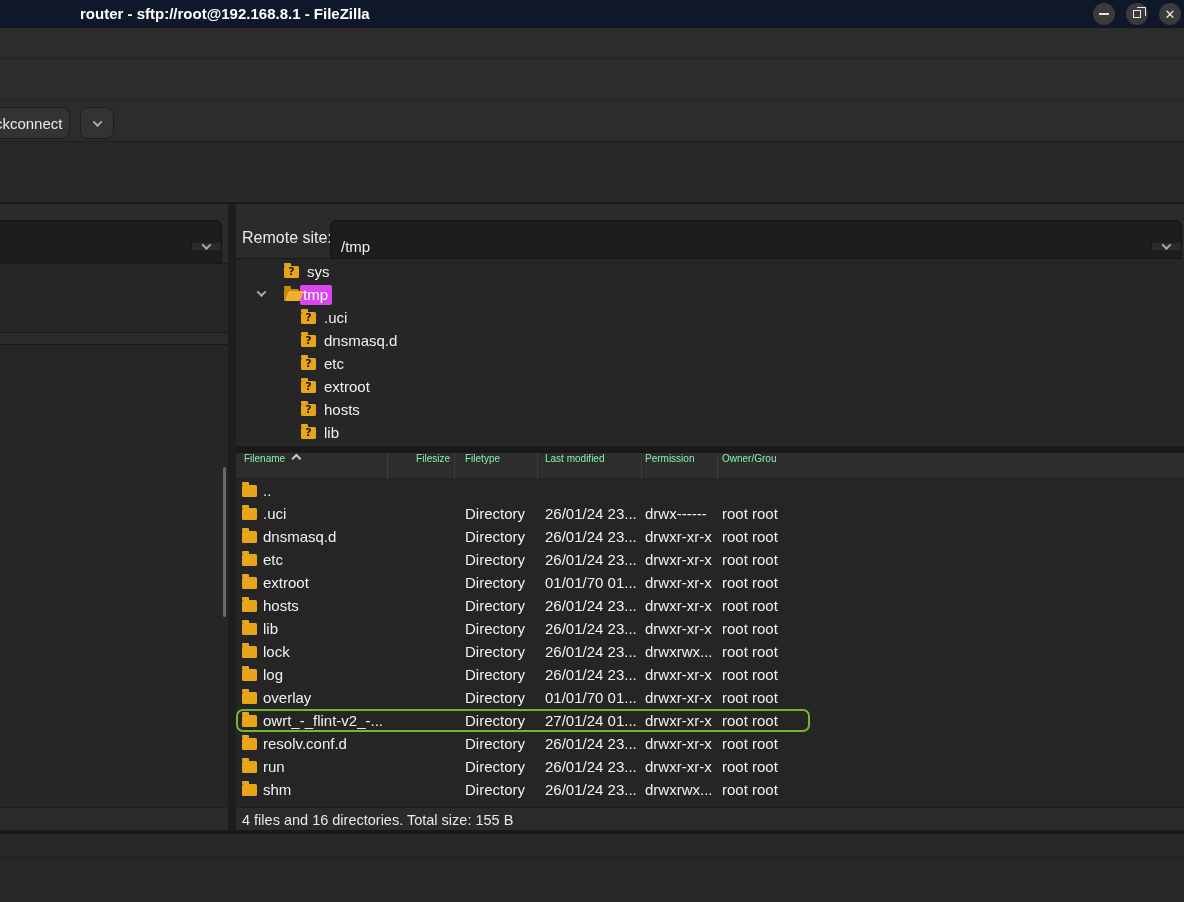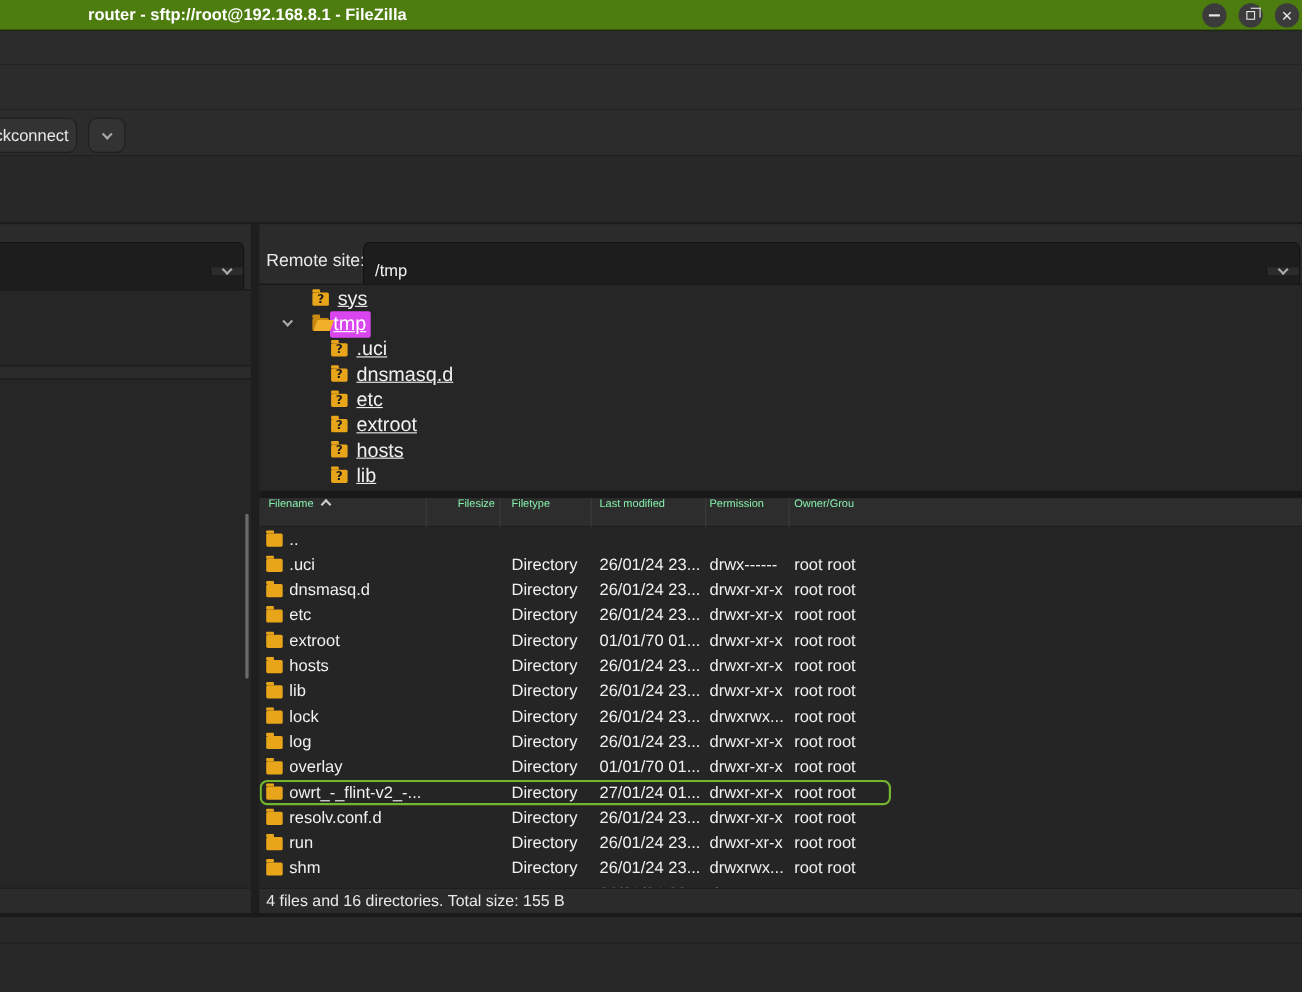--- a/index.html
+++ b/index.html
@@ -1,21 +1,21 @@
 <!DOCTYPE html>
 <html><head>
 <meta charset="utf-8">
 <style>
   * { margin:0; padding:0; box-sizing:border-box; }
   html,body { width:1184px; height:902px; background:#2b2b2b; overflow:hidden;
     font-family:"Liberation Sans","DejaVu Sans",sans-serif; }
   #app { position:relative; width:1184px; height:902px; background:#2b2b2b; color:#f0f0f0; }
 
   
-  .titlebar { position:absolute; top:0; left:0; width:100%; height:28px; background:#4d7c0f;
+  .titlebar { position:absolute; top:0; left:0; width:100%; height:28px; background:#0f172a;
     border-bottom:1px solid #141414; display:flex; align-items:center; }
   .title-text { margin-left:80px; font-size:15px; font-weight:700; color:#ffffff; }
   .win-controls { position:absolute; right:3px; top:3px; display:flex; gap:11px; }
   .winbtn { width:22px; height:22px; border-radius:50%; background:#3b3b3b; display:flex;
     align-items:center; justify-content:center; cursor:pointer; }
   .glyph-min { width:10px; height:2px; background:#e8e8e8; }
   .glyph-restore { position:relative; width:8px; height:8px; border:1.5px solid #e8e8e8; }
   .glyph-restore::before { content:""; position:absolute; top:-4.5px; left:2.5px; width:8px; height:8px;
     border-top:1.5px solid #e8e8e8; border-right:1.5px solid #e8e8e8; }
   .glyph-close { color:#e8e8e8; font-size:13px; line-height:1; }
@@ -62,21 +62,21 @@
   .r-site-label { position:absolute; left:6px; top:16px; height:35px; line-height:35px; font-size:16px; color:#eaeaea; }
   .r-combo { position:absolute; top:16px; left:94px; right:2px; }
 
   
   .r-tree { position:absolute; top:54px; left:0; width:948px; height:188px; background:#262626;
     border-top:1px solid #181818; overflow:hidden; padding-top:1px; }
   .tree-row { position:relative; height:23px; display:flex; align-items:center; cursor:pointer; }
   .tree-row .expander { position:absolute; left:22px; top:7px; }
   .tree-row.lvl1 { padding-left:48px; }
   .tree-row.lvl2 { padding-left:65px; }
-  .tree-label { font-size:18px; color:#f0f0f0; margin-left:5px; padding:1px 4px 2px 3px; border-radius:2px;text-decoration:underline; }
+  .tree-label { font-size:15px; color:#f0f0f0; margin-left:5px; padding:1px 4px 2px 3px; border-radius:2px; }
   .tree-row.selected .tree-label { background:#d946ef; color:#ffffff; margin-left:1px; }
 
   
   .ficon { position:relative; width:15px; height:12px; background:#e9a51a; border-radius:1.5px; flex:none; margin-top:1px; }
   .ficon::before { content:""; position:absolute; top:-3px; left:0; width:7px; height:3px; background:#e9a51a; border-radius:1px 1px 0 0; }
   .ficon.folder-question::after { content:"?"; position:absolute; inset:-1px 0 0 0; display:flex; align-items:center;
     justify-content:center; font:700 11px/1 "DejaVu Sans",sans-serif; color:#1c1c1c; }
   .ficon.folder-open { background:#c8890f; }
   .ficon.folder-open::before { background:#c8890f; }
   .ficon.folder-open::after { content:""; position:absolute; left:1px; top:2px; width:15px; height:10px;

